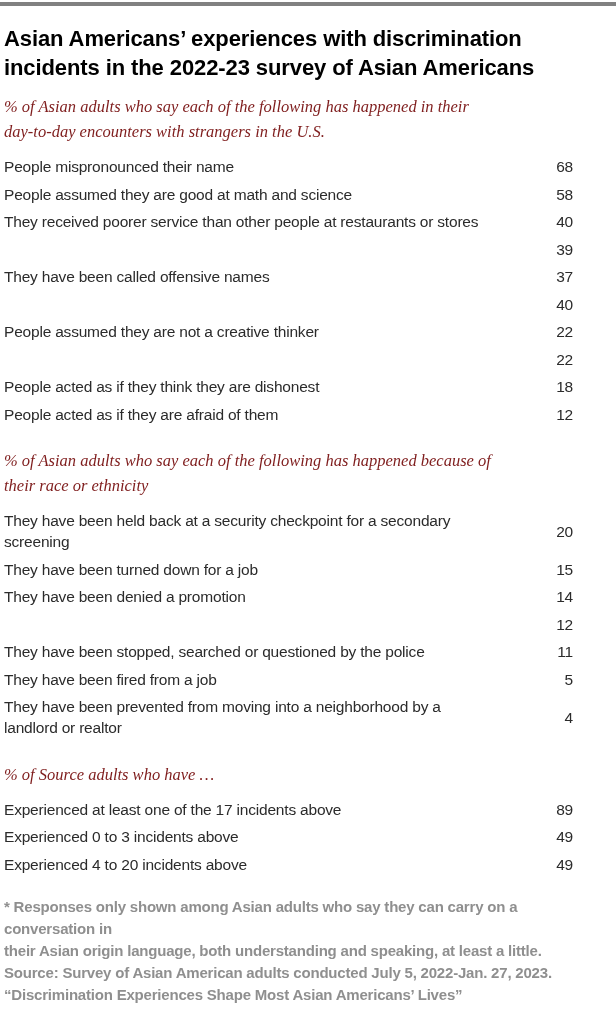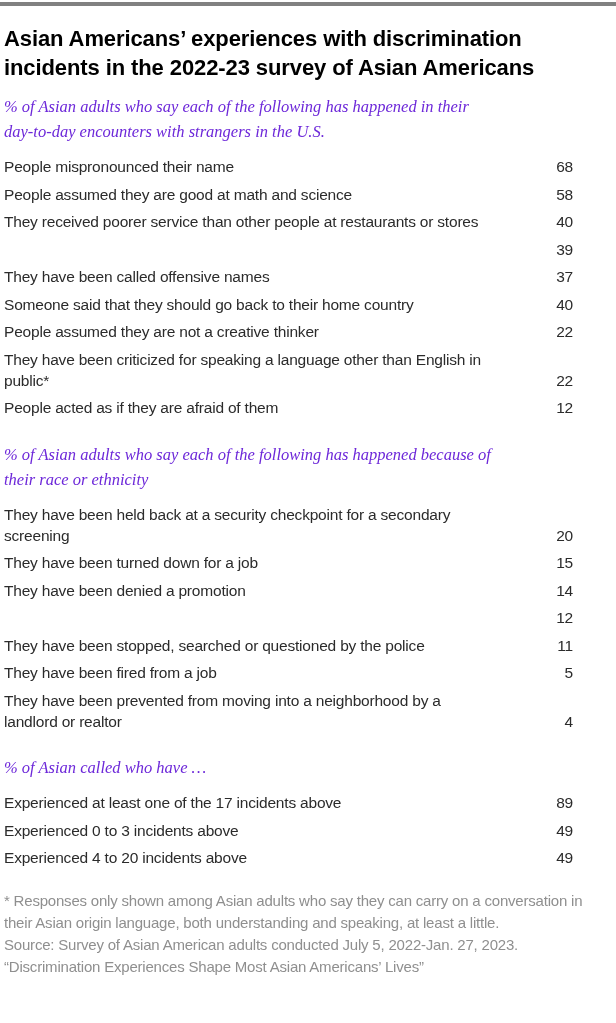--- a/index.html
+++ b/index.html
@@ -19,30 +19,30 @@
     font-weight: bold;
     color: #000000;
     line-height: 29px;
     letter-spacing: -0.1px;
     margin: 18px 0 0 0;
   }
   .section-subtitle {
     font-family: "Liberation Serif", serif;
     font-style: italic;
     font-size: 16.5px;
-    color: #6d28d9;
+    color: #7f1d1d;
     line-height: 25px;
     white-space: pre-line;
     margin: 12px 0 9px 0;
   }
   .section + .section .section-subtitle { margin-top: 20px; }
   .rows { }
   .row {
     display: flex;
-    align-items: flex-end;
+    align-items: center;
     padding: 3px 39px 3.5px 0;
     font-size: 15.5px;
     line-height: 21px;
     letter-spacing: -0.2px;
     color: #2b2b2b;
   }
   .row-label {
     width: 508px;
     white-space: pre-line;
   }
@@ -50,21 +50,21 @@
     flex: 1;
     text-align: right;
   }
   .footnotes {
     margin-top: 18px;
     font-size: 15px;
     line-height: 22px;
     letter-spacing: -0.2px;
     color: #8f8f8f;
   }
-  .footnote { white-space: pre-line; }
+  .footnote { white-space: pre-line; font-weight: bold; }
 </style>
 </head>
 <body>
 
 <div class="top-bar" style="background: rgb(129, 129, 129);"></div>
 
 <div class="container">
 
   <h1 class="page-title">Asian Americans’ experiences with discrimination incidents in the 2022-23 survey of Asian Americans</h1>
 
@@ -91,35 +91,36 @@
   <div class="row">
     <div class="row-value">39</div>
   </div>
 
   <div class="row">
     <div class="row-label">They have been called offensive names</div>
     <div class="row-value">37</div>
   </div>
 
   <div class="row">
-    <div class="row-label">Someone said that they should go back to their home country</div>
     <div class="row-value">40</div>
   </div>
 
   <div class="row">
     <div class="row-label">People assumed they are not a creative thinker</div>
     <div class="row-value">22</div>
   </div>
 
   <div class="row">
-    <div class="row-label">They have been criticized for speaking a language other than English in
-public*</div>
     <div class="row-value">22</div>
   </div>
 
+  <div class="row">
+    <div class="row-label">People acted as if they think they are dishonest</div>
+    <div class="row-value">18</div>
+  </div>
 
   <div class="row">
     <div class="row-label">People acted as if they are afraid of them</div>
     <div class="row-value">12</div>
   </div>
 </div>
   </div>
 
   <div class="section">
     <div class="section-subtitle">% of Asian adults who say each of the following has happened because of
@@ -157,21 +158,21 @@
 
   <div class="row">
     <div class="row-label">They have been prevented from moving into a neighborhood by a
 landlord or realtor</div>
     <div class="row-value">4</div>
   </div>
 </div>
   </div>
 
   <div class="section">
-    <div class="section-subtitle">% of Asian called who have …</div>
+    <div class="section-subtitle">% of Source adults who have …</div>
     <div class="rows">
   <div class="row">
     <div class="row-label">Experienced at least one of the 17 incidents above</div>
     <div class="row-value">89</div>
   </div>
 
   <div class="row">
     <div class="row-label">Experienced 0 to 3 incidents above</div>
     <div class="row-value">49</div>
   </div>

